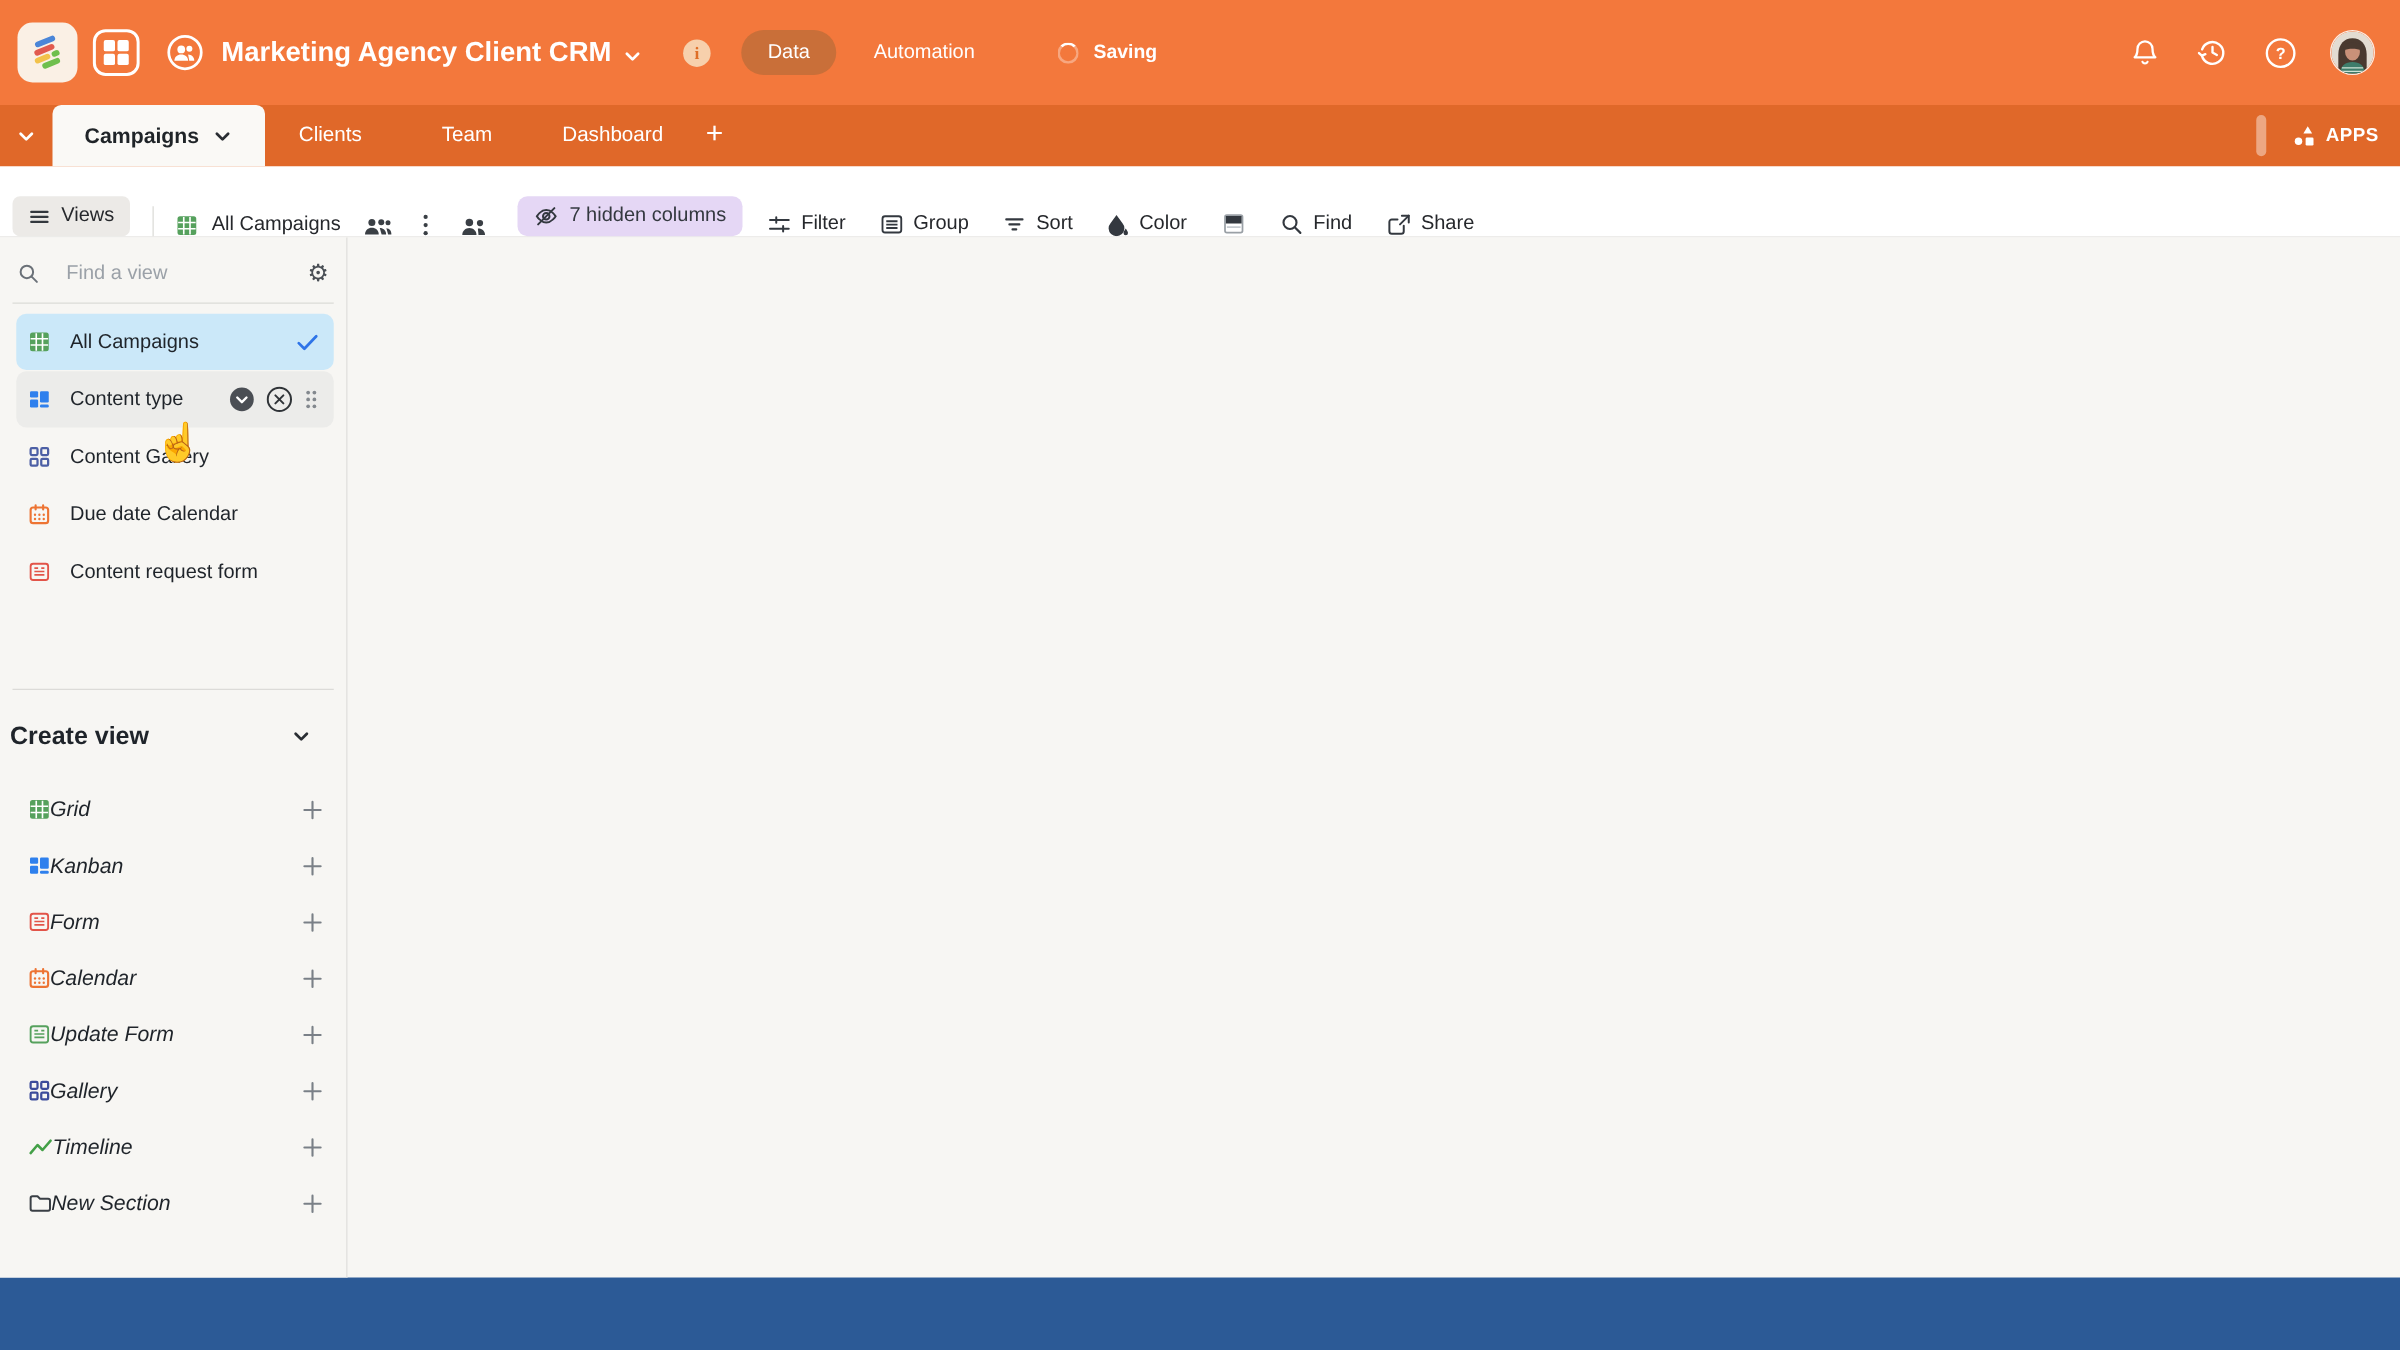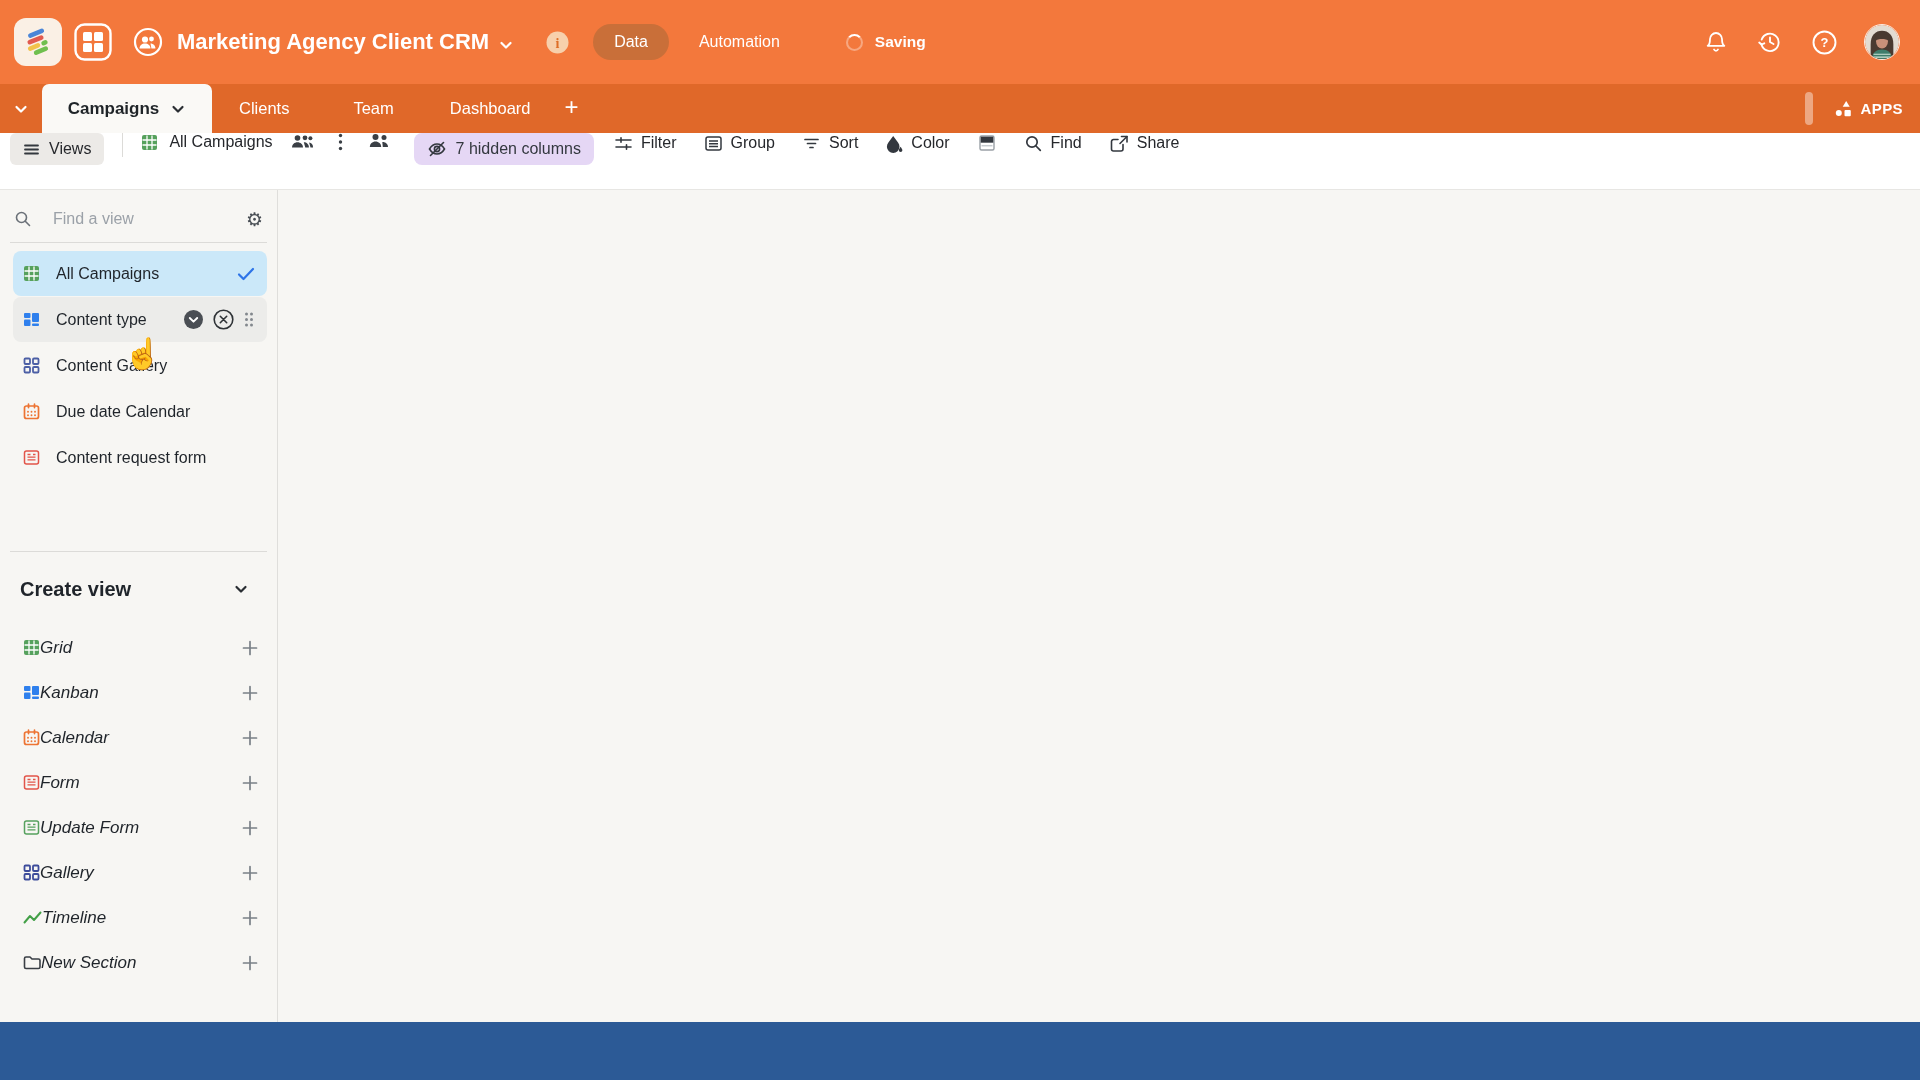--- a/index.html
+++ b/index.html
@@ -39,21 +39,21 @@
   .tab.plain { color:#fff; font-size:16.5px; font-weight:500; }
   .tab.plain:nth-child(2){ margin-left:27px; }
   .tab.plain:nth-child(3){ margin-left:64px; }
   .tab.plain:nth-child(4){ margin-left:56px; }
   .add-tab { margin-left:34px; color:#fff; font-size:24px; font-weight:300; display:flex; align-items:center; padding-bottom:3px; }
   .tab-thumb { position:absolute; right:107px; top:8px; width:8px; height:33px; border-radius:4px; background:rgba(255,255,255,.42); }
   .apps-btn { margin-left:auto; display:flex; align-items:center; gap:7px; padding-right:17px;
               color:#fff; font-weight:bold; font-size:15px; letter-spacing:.4px; }
 
   
-  .toolbar { height:57px; background:#fff; border-bottom:1px solid #E7E6E3; display:flex; align-items:flex-start;
+  .toolbar { height:57px; background:#fff; border-bottom:1px solid #E7E6E3; display:flex; align-items:flex-end;
              padding:0 10px; flex:none; }
   .views-btn { height:32px; background:#ECEAE7; border-radius:6px; display:flex; align-items:center; gap:9px;
                padding:0 13px; font-size:16px; color:#26282C; }
   .tsep { width:1px; height:24px; background:#DCDBD8; margin:0 18px; flex:none; }
   .view-switch { display:flex; align-items:center; gap:11px; font-size:16px; color:#26282C; font-weight:500; }
   .t-users { margin-left:18px; } .t-kebab { margin-left:24px; } .t-people { margin-left:26px; }
   .chip { margin-left:24px; height:32px; border-radius:8px; background:#E5D7F5; display:flex; align-items:center;
           gap:9px; padding:0 13px; font-size:16px; color:#33383F; }
   .tb-buttons { display:flex; align-items:center; margin-left:20px; gap:27px; }
   .tb-btn { display:flex; align-items:center; gap:8px; font-size:16px; color:#26282C; }
@@ -73,21 +73,21 @@
 
   .views-list { margin:8px 10px 0 13px; display:flex; flex-direction:column; gap:1px; }
   .vrow { height:45px; border-radius:8px; display:flex; align-items:center; padding:0 12px 0 10px; gap:16px; }
   .vrow.selected { background:#CBE8F9; }
   .vrow.hovered  { background:#ECECEA; }
   .vlabel { font-size:16px; font-weight:500; color:#1F242A; white-space:nowrap; }
   .vcheck { margin-left:auto; }
   .vcontrols { margin-left:auto; display:flex; align-items:center; gap:9px; }
 
   .create-divider { height:1px; background:#DCDBD8; margin:71px 10px 0; }
-  .create-head { margin-top:17px; height:40px; display:flex; align-items:center; padding:0 28px 0 20px;
+  .create-head { margin-top:17px; height:40px; display:flex; align-items:center; padding:0 28px 0 8px;
                  font-size:20px; font-weight:600; color:#1F242A; }
   .create-head .chev { margin-left:auto; }
   .create-list { margin:16px 10px 0 13px; display:flex; flex-direction:column; }
   .crow { height:45px; display:flex; align-items:center; padding:0 8px 0 10px; 
           font-size:17px; font-weight:500; color:#1F242A;font-style:italic; }
   .cplus { margin-left:auto; }
 
   .hand-cursor { position:absolute; left:124px; top:146px; font-size:30px; color:#1A1A1A; }
 
   
@@ -478,20 +478,34 @@
             </span>
             <span>Kanban</span>
             <span class="ic cplus">
               <svg width="18" height="18" viewBox="0 0 18 18" stroke="#7A8087" stroke-width="1.7" stroke-linecap="round">
                 <path d="M9 2.5v13M2.5 9h13"></path>
               </svg>
             </span>
           </div>
           <div class="crow">
             <span class="ic">
+              <svg width="17" height="17" viewBox="0 0 17 17" fill="none" stroke="#E25449" stroke-width="1.5">
+                <rect x="1.5" y="2" width="14" height="13" rx="2"></rect>
+                <path d="M4.5 5.5h3M10 5.5h2.5M4.5 8.2h8M4.5 10.9h8" stroke-width="1.3"></path>
+              </svg>
+            </span>
+            <span>Form</span>
+            <span class="ic cplus">
+              <svg width="18" height="18" viewBox="0 0 18 18" stroke="#7A8087" stroke-width="1.7" stroke-linecap="round">
+                <path d="M9 2.5v13M2.5 9h13"></path>
+              </svg>
+            </span>
+          </div>
+          <div class="crow">
+            <span class="ic">
               <svg width="17" height="17" viewBox="0 0 17 17">
                 <rect x="1.5" y="3" width="14" height="12.5" rx="2" fill="none" stroke="#ED7433" stroke-width="1.7"></rect>
                 <path d="M5.5 1.2v3.4M11.5 1.2v3.4" stroke="#ED7433" stroke-width="1.7" stroke-linecap="round"></path>
                 <g fill="#ED7433">
                   <circle cx="5" cy="8.8" r=".95"></circle>
                   <circle cx="8.5" cy="8.8" r=".95"></circle>
                   <circle cx="12" cy="8.8" r=".95"></circle>
                   <circle cx="5" cy="12.2" r=".95"></circle>
                   <circle cx="8.5" cy="12.2" r=".95"></circle>
                   <circle cx="12" cy="12.2" r=".95"></circle>
@@ -500,34 +514,20 @@
             </span>
             <span>Calendar</span>
             <span class="ic cplus">
               <svg width="18" height="18" viewBox="0 0 18 18" stroke="#7A8087" stroke-width="1.7" stroke-linecap="round">
                 <path d="M9 2.5v13M2.5 9h13"></path>
               </svg>
             </span>
           </div>
           <div class="crow">
             <span class="ic">
-              <svg width="17" height="17" viewBox="0 0 17 17" fill="none" stroke="#E25449" stroke-width="1.5">
-                <rect x="1.5" y="2" width="14" height="13" rx="2"></rect>
-                <path d="M4.5 5.5h3M10 5.5h2.5M4.5 8.2h8M4.5 10.9h8" stroke-width="1.3"></path>
-              </svg>
-            </span>
-            <span>Form</span>
-            <span class="ic cplus">
-              <svg width="18" height="18" viewBox="0 0 18 18" stroke="#7A8087" stroke-width="1.7" stroke-linecap="round">
-                <path d="M9 2.5v13M2.5 9h13"></path>
-              </svg>
-            </span>
-          </div>
-          <div class="crow">
-            <span class="ic">
               <svg width="17" height="17" viewBox="0 0 17 17" fill="none" stroke="#56A15D" stroke-width="1.5">
                 <rect x="1.5" y="2" width="14" height="13" rx="2"></rect>
                 <path d="M4.5 5.5h3M10 5.5h2.5M4.5 8.2h8M4.5 10.9h8" stroke-width="1.3"></path>
               </svg>
             </span>
             <span>Update Form</span>
             <span class="ic cplus">
               <svg width="18" height="18" viewBox="0 0 18 18" stroke="#7A8087" stroke-width="1.7" stroke-linecap="round">
                 <path d="M9 2.5v13M2.5 9h13"></path>
               </svg>

